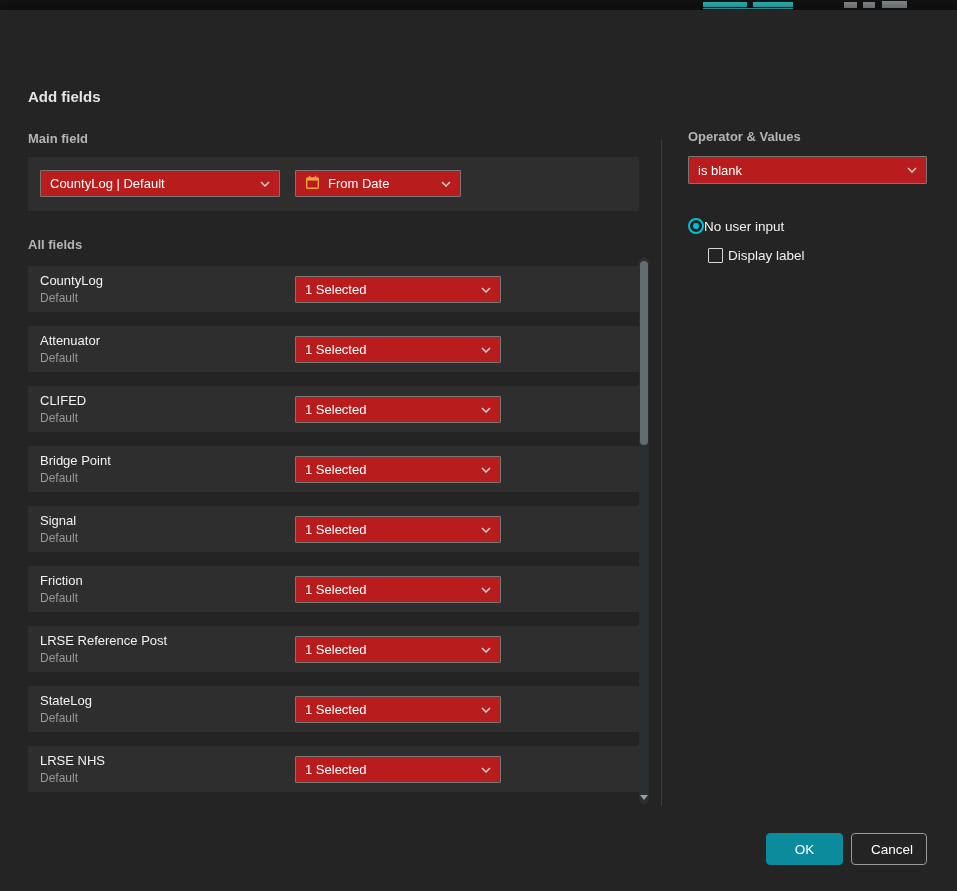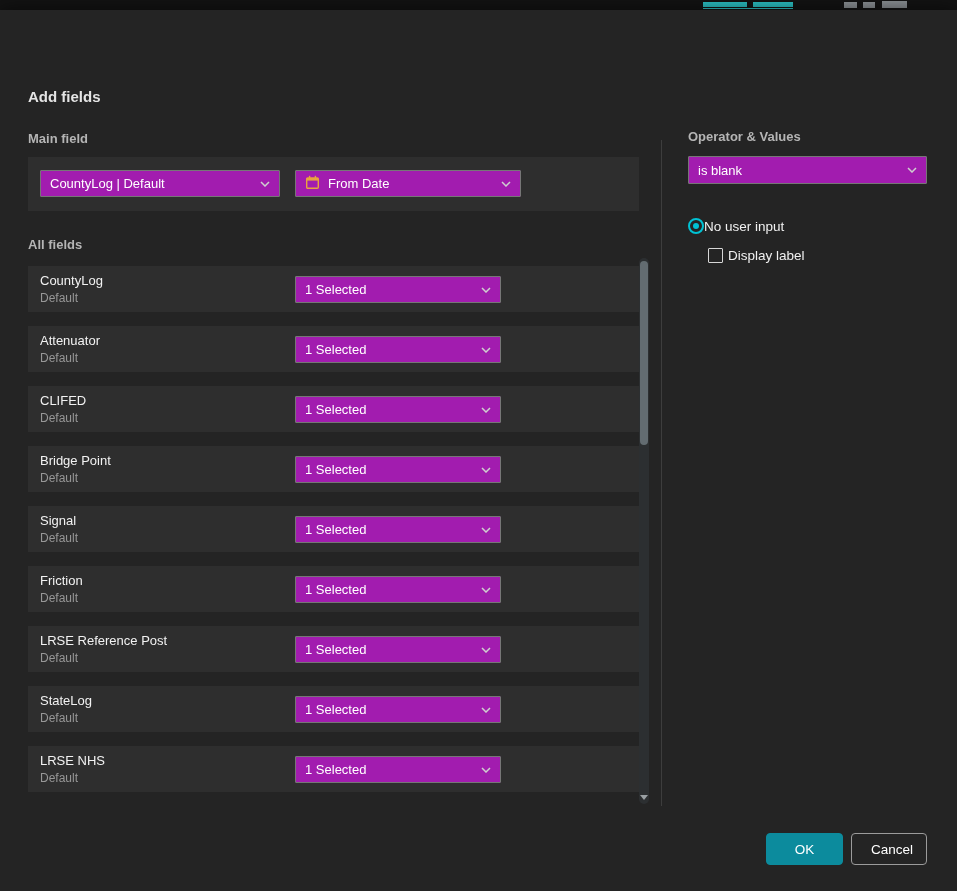--- a/index.html
+++ b/index.html
@@ -41,27 +41,27 @@
   .sec-label{position:absolute;font-size:13px;font-weight:700;color:#b5b5b5;}
   .lbl-main{top:121px;left:28px;}
   .lbl-all{top:227px;left:28px;}
   .lbl-op{top:119px;left:688px;}
 
   .main-panel{
     position:absolute;top:147px;left:28px;width:611px;height:54px;
     background:#2e2e2e;
   }
   .dropdown{
-    background:#a21caf;border:1px solid #767676;border-radius:1px;
+    background:#b91c1c;border:1px solid #767676;border-radius:1px;
     display:flex;align-items:center;justify-content:space-between;
     box-sizing:border-box;padding:0 9px;height:27px;
     font-size:13px;color:#fff;cursor:pointer;gap:22px;
   }
   .dd-layer{position:absolute;left:12px;top:13px;width:240px;}
-  .dd-field{position:absolute;left:267px;top:13px;width:226px;}
+  .dd-field{position:absolute;left:267px;top:13px;width:166px;}
   .dd-left{display:flex;align-items:center;gap:8px;}
   .chev{display:block;}
   .chev path{stroke:#cfcfcf;stroke-width:1.5;fill:none;}
   .cal-stroke{stroke:var(--amber);stroke-width:1.4;fill:none;}
   .cal-fill{fill:var(--amber);}
 
   .fields-list{position:absolute;top:256px;left:28px;width:611px;}
   .field-row{height:46px;background:#2e2e2e;margin-bottom:14px;position:relative;}
   .field-name{position:absolute;left:12px;top:7px;font-size:13px;color:#f2f2f2;}
   .field-sub{position:absolute;left:12px;top:25px;font-size:12px;color:#979797;}

